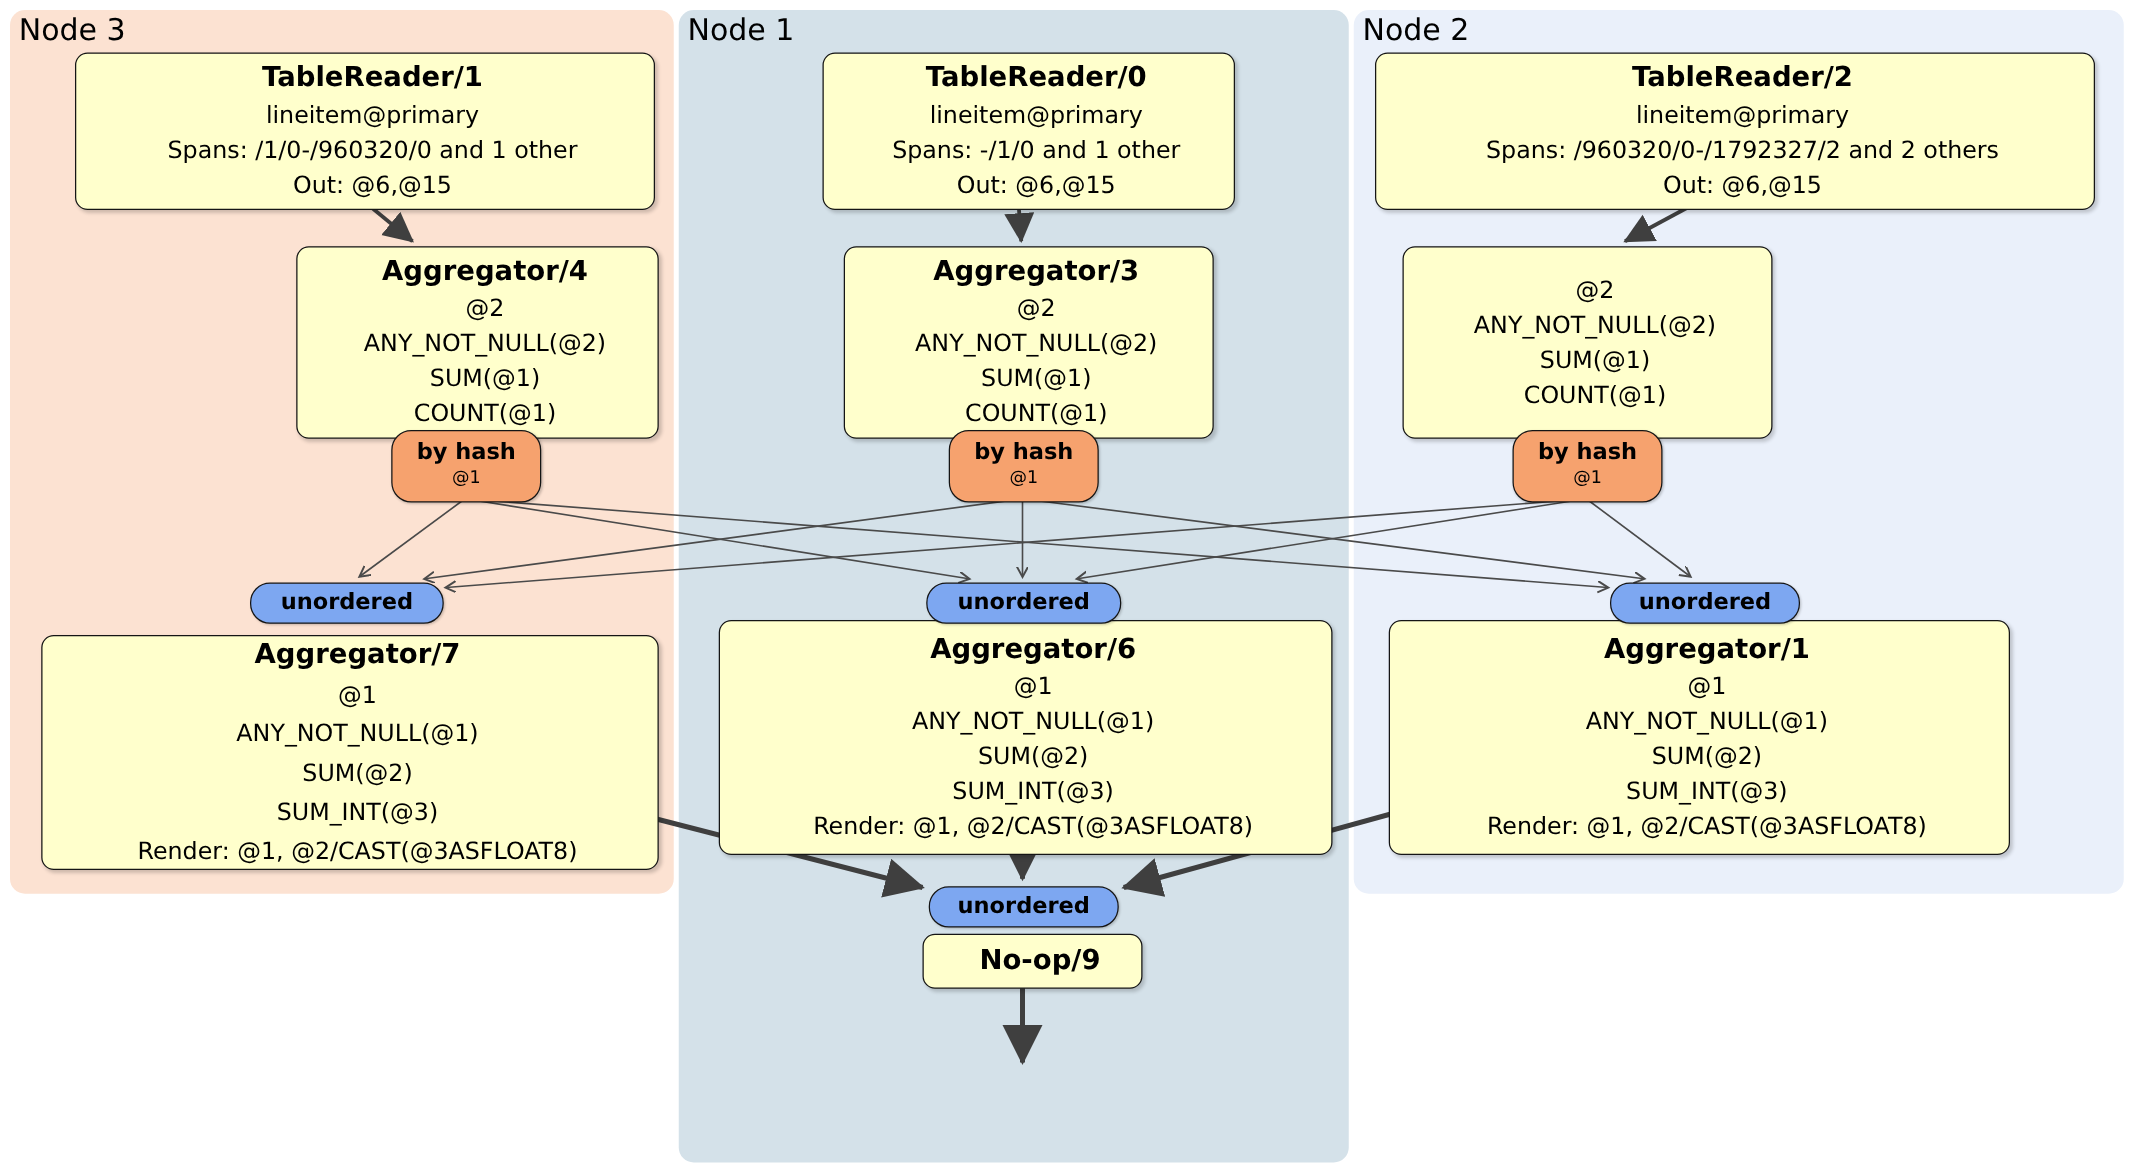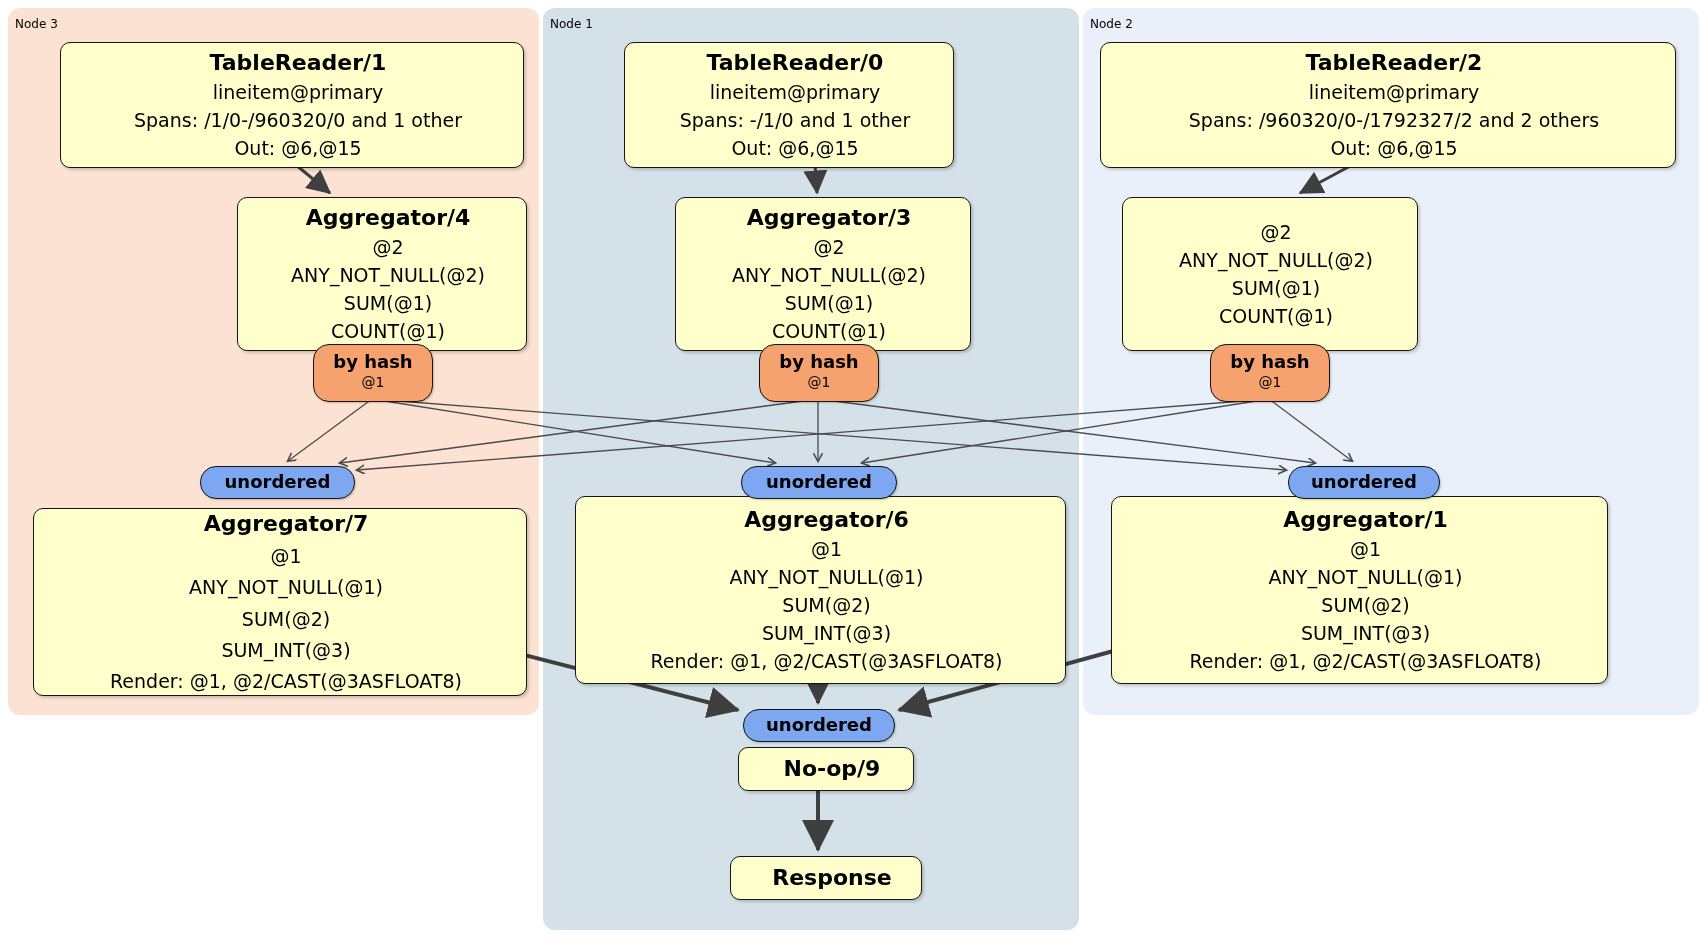--- a/index.html
+++ b/index.html
@@ -1,21 +1,21 @@
 <!DOCTYPE html>
 <html><head>
 <meta charset="utf-8">
 <style>
   html,body { margin:0; padding:0; background:#ffffff; }
   .canvas {
     position:relative; width:1708px; height:940px; overflow:hidden;
     font-family:"DejaVu Sans", sans-serif; color:#000;
   }
   .region { position:absolute; border-radius:12px; }
-  .region-label { position:absolute; left:7px; top:4px; font-size:12px; line-height:24px; color:#000; }
+  .region-label { position:absolute; left:7px; top:4px; font-size:24px; line-height:24px; color:#000; }
   svg.edges { position:absolute; left:0; top:0; z-index:2; pointer-events:none; }
   .proc {
     position:absolute; z-index:3; background:#ffffcc; border:1.6px solid #151515;
     border-radius:10px; text-align:center;
     display:flex; flex-direction:column; justify-content:center;
     box-shadow:2px 2px 3px rgba(0,0,0,0.18);
     padding-left:12px;
   }
   .proc .title { font-weight:bold; font-size:22px; line-height:30px; white-space:nowrap; }
   .proc .line  { font-size:19px;  line-height:28px; white-space:nowrap; }
@@ -76,21 +76,21 @@
 
     <path d="M818,790 L818,850" stroke="#3f3f3f" stroke-width="4" fill="none" marker-end="url(#ah)"></path>
   </svg>
 
   <div class="proc" style="left:60px; top:42px; width:450px; height:124px;">
     <div class="title">TableReader/1</div>
     <div class="line">lineitem@primary</div>
     <div class="line">Spans: /1/0-/960320/0 and 1 other</div>
     <div class="line">Out: @6,@15</div>
   </div>
-  <div class="proc" style="left:624px; top:42px; width:316px; height:124px;">
+  <div class="proc" style="left:658px; top:42px; width:316px; height:124px;">
     <div class="title">TableReader/0</div>
     <div class="line">lineitem@primary</div>
     <div class="line">Spans: -/1/0 and 1 other</div>
     <div class="line">Out: @6,@15</div>
   </div>
   <div class="proc" style="left:1100px; top:42px; width:562px; height:124px;">
     <div class="title">TableReader/2</div>
     <div class="line">lineitem@primary</div>
     <div class="line">Spans: /960320/0-/1792327/2 and 2 others</div>
     <div class="line">Out: @6,@15</div>
@@ -164,17 +164,14 @@
     <div class="line">SUM_INT(@3)</div>
     <div class="line">Render: @1, @2/CAST(@3ASFLOAT8)</div>
   </div>
 
   <div class="sync" style="left:743px; top:709px; width:150px; height:31px;">
     <span>unordered</span>
   </div>
   <div class="proc" style="left:738px; top:747px; width:162px; height:42px;">
     <div class="title">No-op/9</div>
   </div>
-  <div class="proc" style="left:730px; top:856px; width:178px; height:42px;">
-    <div class="title">Response</div>
-  </div>
 
 </div>
 
 </body></html>

